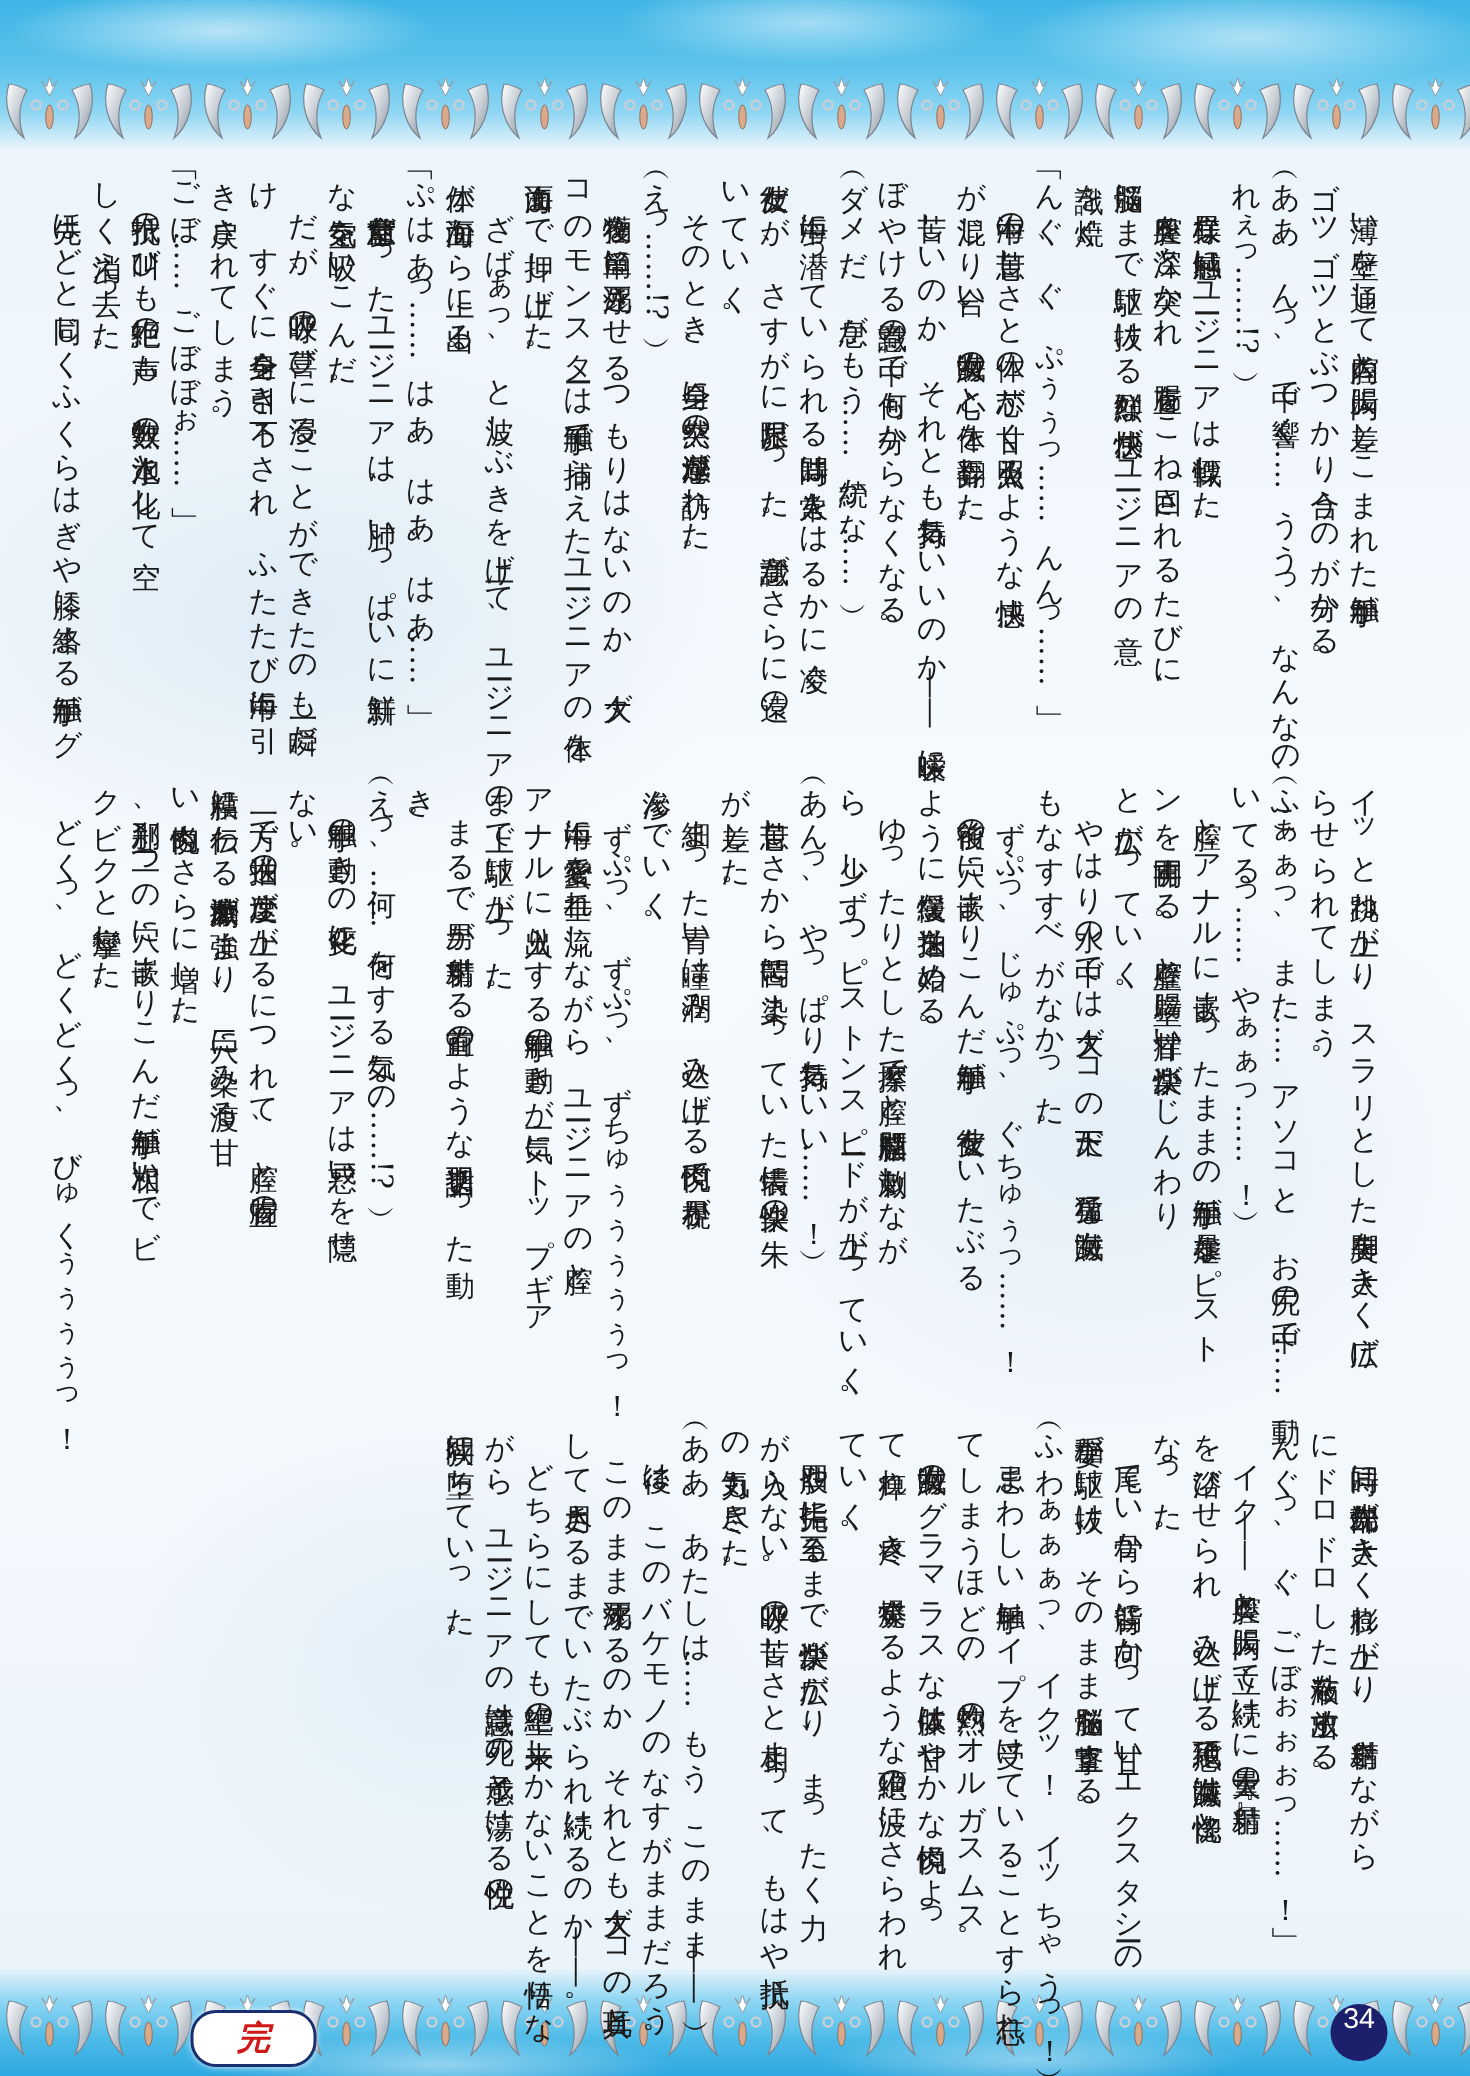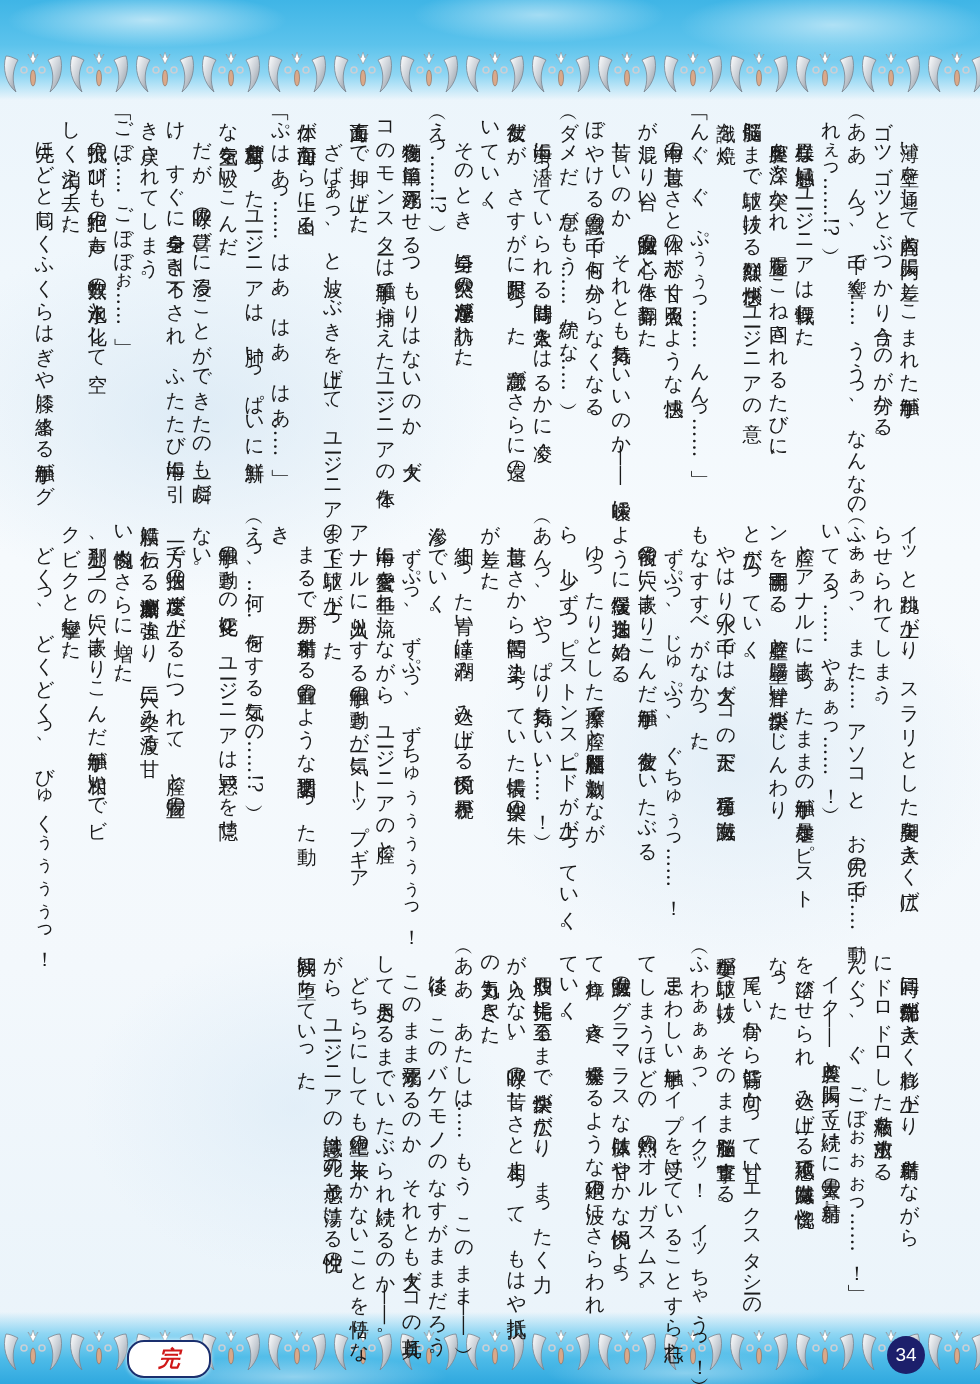--- a/index.html
+++ b/index.html
@@ -48,21 +48,21 @@
     display: flex; align-items: center; justify-content: center;
     box-shadow: 0 0 4px rgba(255,255,255,0.8);
   }
   .end-badge span {
     color: #d01818; font-weight: bold; font-size: 22px; font-style: italic;
     font-family: "DejaVu Sans", sans-serif;
   }
   .page-num {
     position: absolute; left: 887px; top: 1336px; width: 38px; height: 38px;
     border-radius: 50%; background: #1c1f6b;
-    display: flex; align-items: center; justify-content: center;
+    display: flex; justify-content: center;
   }
   .page-num span {
     color: #ffffff; font-size: 19px; font-family: "Liberation Sans", sans-serif;
   }
 
   .text-block {
     position: absolute; writing-mode: vertical-rl;
     font-size: 19.5px; line-height: 26.2px; letter-spacing: 0.5px;
     color: #1a1a1a;
   }

